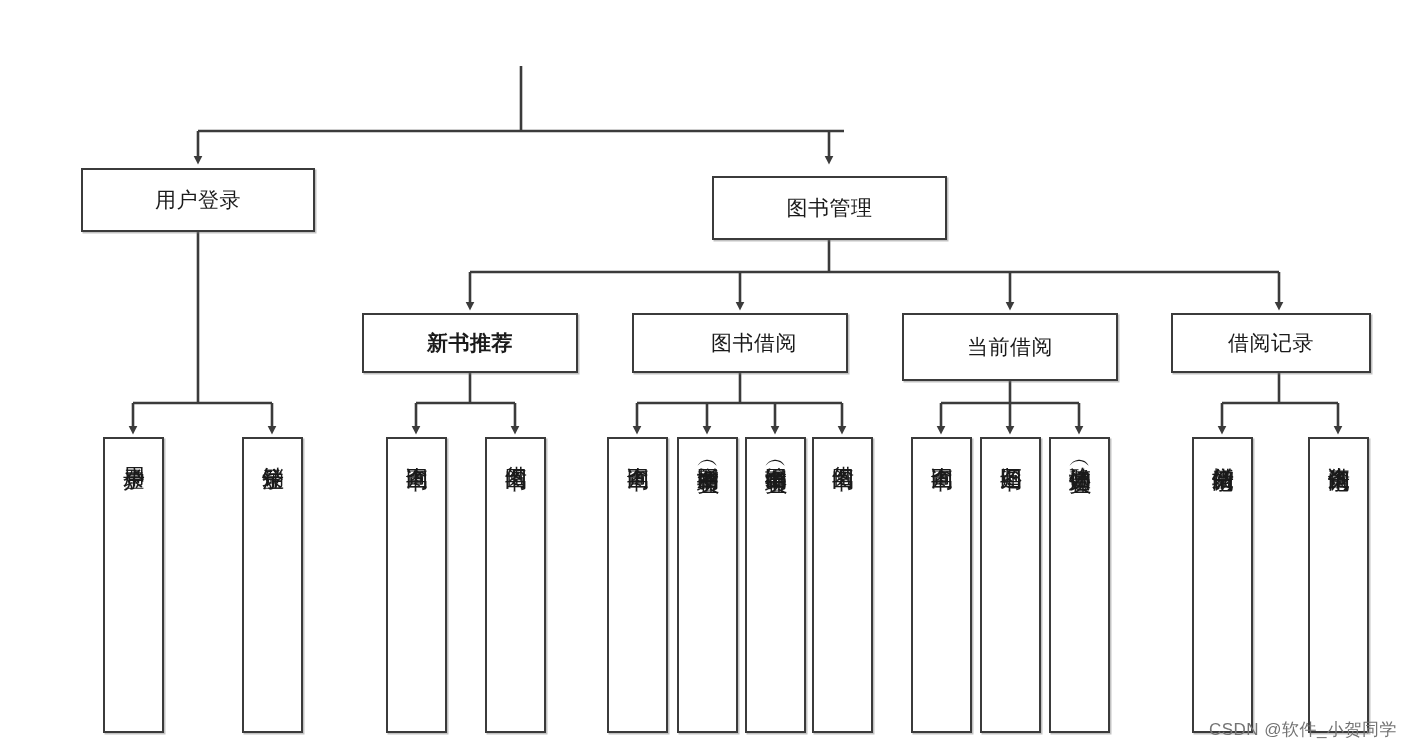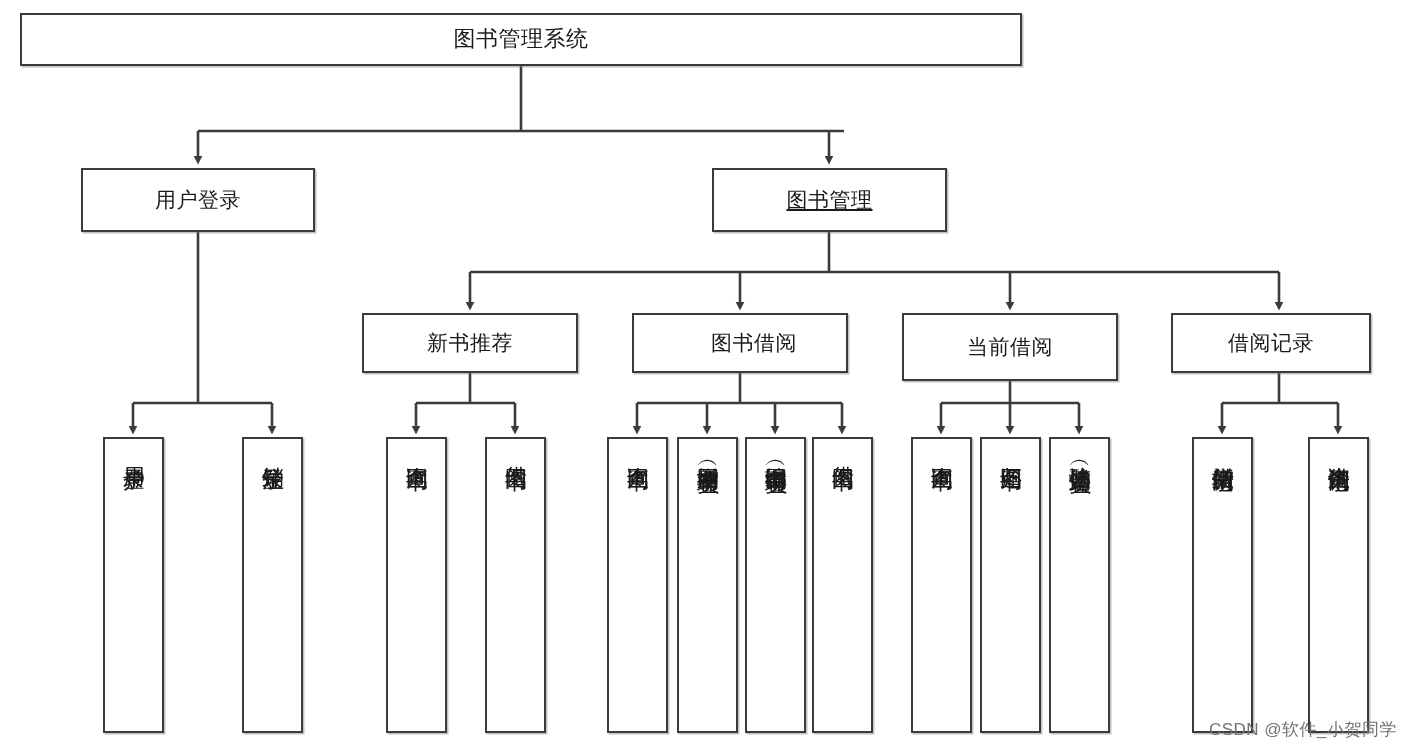--- a/index.html
+++ b/index.html
@@ -120,32 +120,29 @@
       <path d="M1010,403 L1010,430" marker-end="url(#arrow)"></path>
       <path d="M1079,403 L1079,430" marker-end="url(#arrow)"></path>
 
       <path d="M1279,373 L1279,403"></path>
       <path d="M1222,403 L1338,403"></path>
       <path d="M1222,403 L1222,430" marker-end="url(#arrow)"></path>
       <path d="M1338,403 L1338,430" marker-end="url(#arrow)"></path>
     </g>
   </svg>
 
-  <div class="node h root" style="left:20px; top:13px; width:1002px; height:53px;">
-    <span class="label">图书管理系统</span>
-  </div>
 
   <div class="node h" style="left:81px; top:168px; width:234px; height:64px;">
     <span class="label">用户登录</span>
   </div>
-  <div class="node h" style="left:712px; top:168px; width:235px; height:64px;text-decoration:underline;">
+  <div class="node h" style="left:712px; top:176px; width:235px; height:64px;">
     <span class="label">图书管理</span>
   </div>
 
-  <div class="node h" style="left:362px; top:313px; width:216px; height:60px;">
+  <div class="node h" style="left:362px; top:313px; width:216px; height:60px;font-weight:bold;">
     <span class="label">新书推荐</span>
   </div>
   <div class="node h" style="left:632px; top:313px; width:216px; height:60px;padding-left:28px;">
     <span class="label">图书借阅</span>
   </div>
   <div class="node h" style="left:902px; top:313px; width:216px; height:68px;">
     <span class="label">当前借阅</span>
   </div>
   <div class="node h" style="left:1171px; top:313px; width:200px; height:60px;text-align:right;">
     <span class="label">借阅记录</span>

